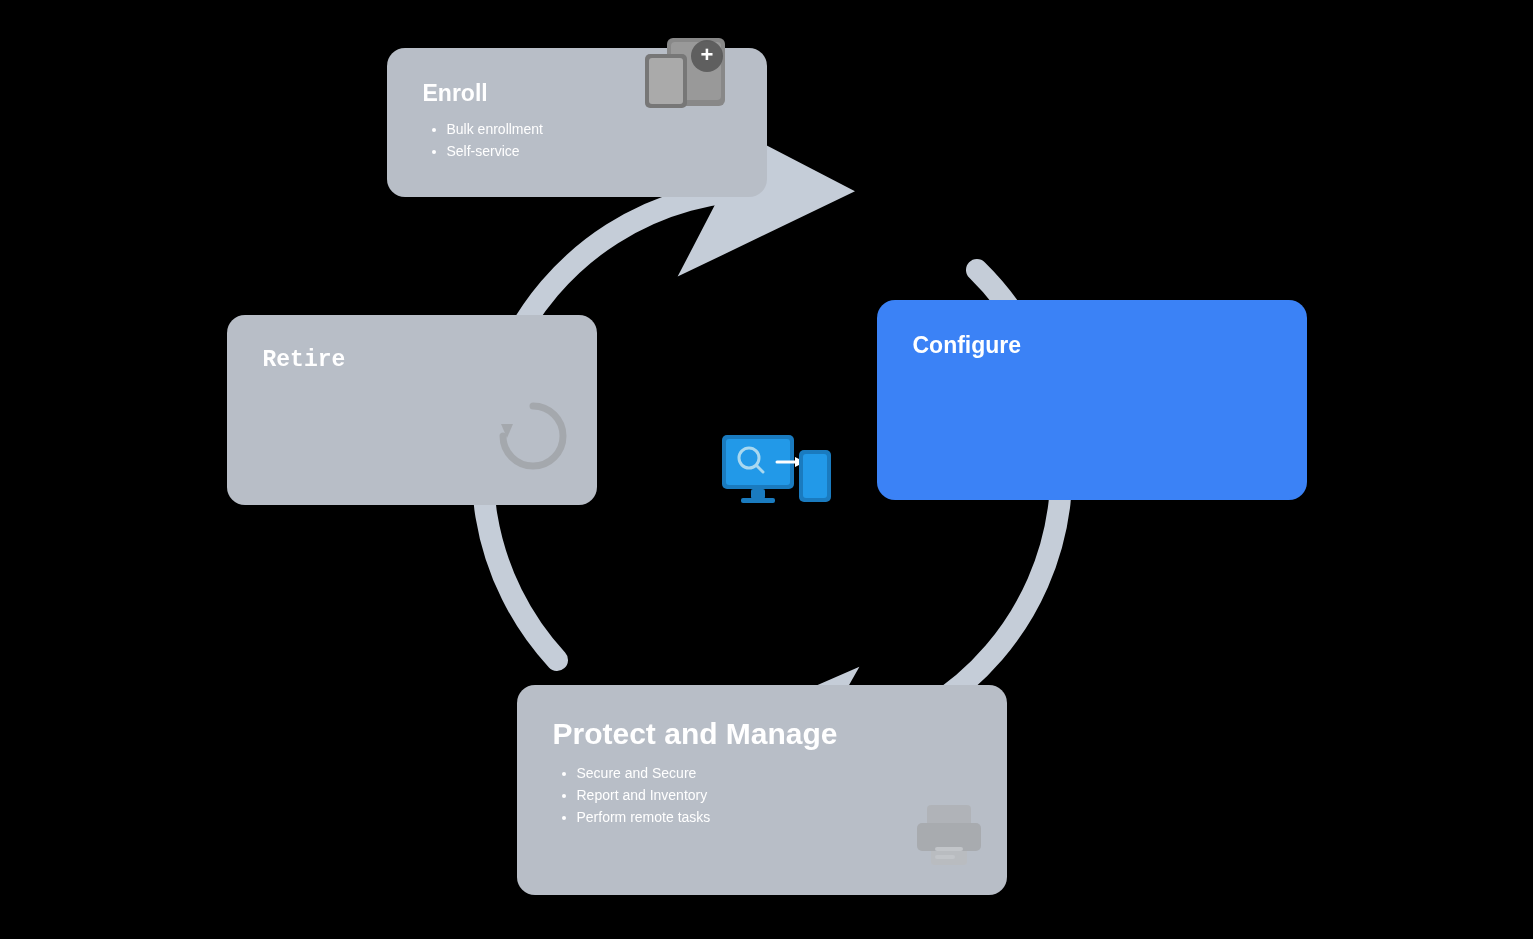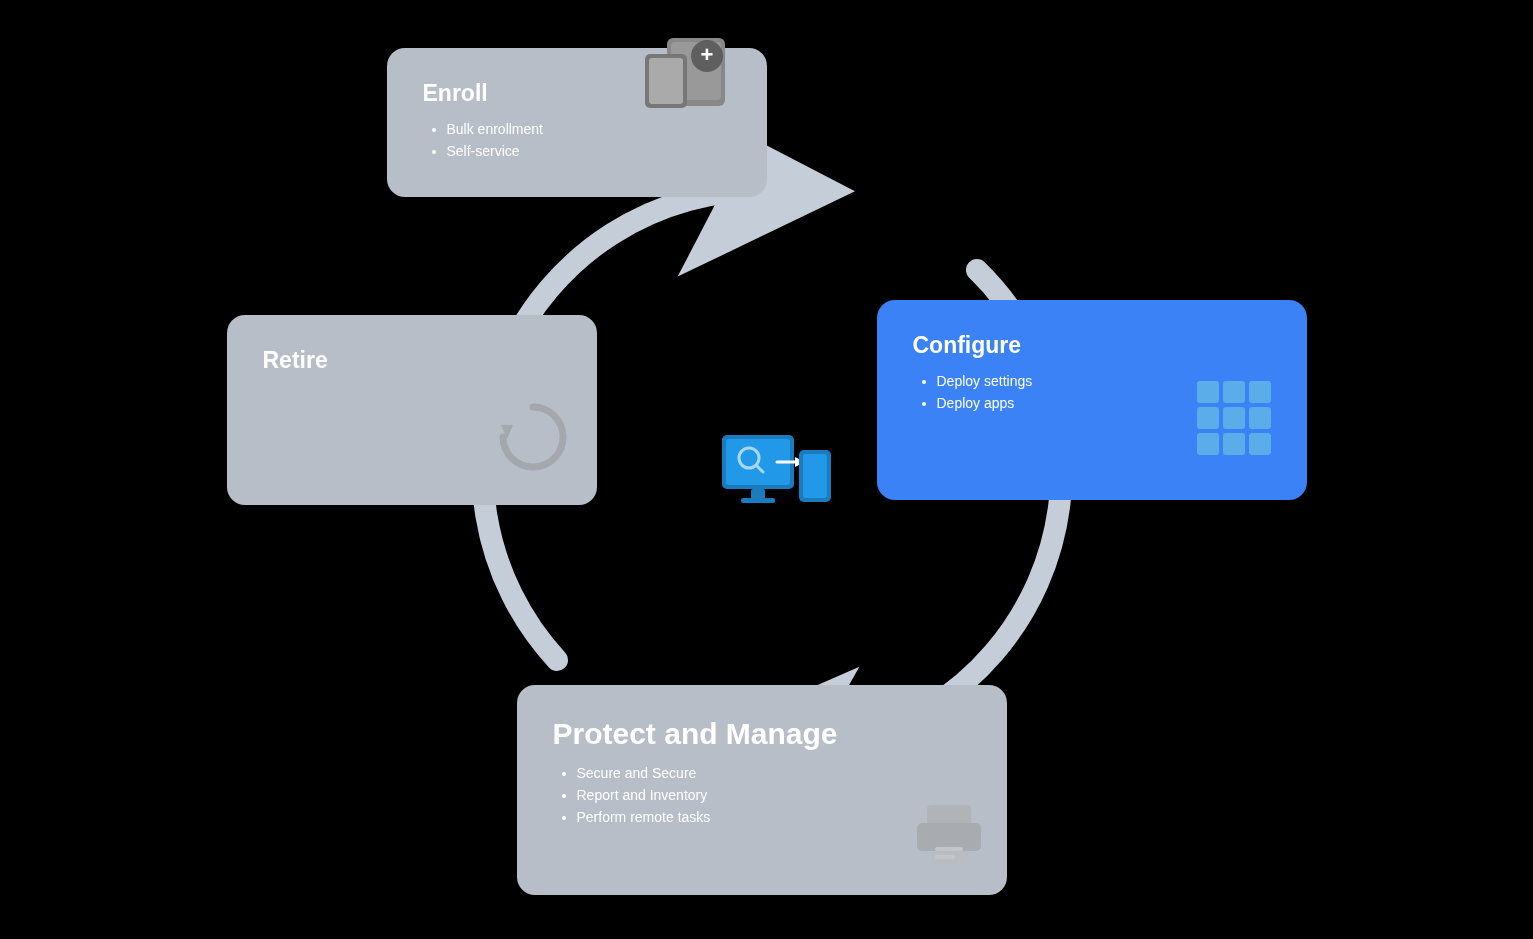--- a/index.html
+++ b/index.html
@@ -142,53 +142,33 @@
         <text x="70" y="36" text-anchor="middle" font-size="22" fill="white" font-weight="bold">+</text>
       </svg>
     </div>
     <h2>Enroll</h2>
     <ul>
       <li>Bulk enrollment</li>
       <li>Self-service</li>
     </ul>
   </div>
 
-  <div class="card card-gray" style="position:absolute; top:285px; left:10px; width:370px; min-height:190px;">
+  <div class="card card-gray" style="position:absolute; top:285px; left:10px; width:370px; min-height:190px;font-family:Liberation Mono, monospace;">
     <h2>Retire</h2>
 
     <div class="retire-rotate-icon">
       <svg width="80" height="80" viewBox="0 0 80 80">
         <path d="M 40 10 A 30 30 0 1 1 10 40" fill="none" stroke="#888" stroke-width="7" stroke-linecap="round"></path>
         <polygon points="8,28 20,28 14,42" fill="#888"></polygon>
       </svg>
     </div>
   </div>
 
   <div class="card card-blue" style="position:absolute; top:270px; right:10px; width:430px; min-height:200px;">
     <h2>Configure</h2>
-    <div class="configure-inner">
-      <div class="configure-text">
-        <ul>
-          <li>Deploy settings</li>
-          <li>Deploy apps</li>
-        </ul>
-      </div>
-
-      <div class="grid-icon">
-        <div class="grid-cell"></div>
-        <div class="grid-cell"></div>
-        <div class="grid-cell"></div>
-        <div class="grid-cell"></div>
-        <div class="grid-cell"></div>
-        <div class="grid-cell"></div>
-        <div class="grid-cell"></div>
-        <div class="grid-cell"></div>
-        <div class="grid-cell"></div>
-      </div>
-    </div>
   </div>
 
   <div class="card card-gray" style="position:absolute; bottom:15px; left:300px; width:490px; min-height:210px;">
     <h2 style="font-size:30px;">Protect and Manage</h2>
     <ul>
       <li>Secure and Secure</li>
       <li>Report and Inventory</li>
       <li>Perform remote tasks</li>
     </ul>
 

